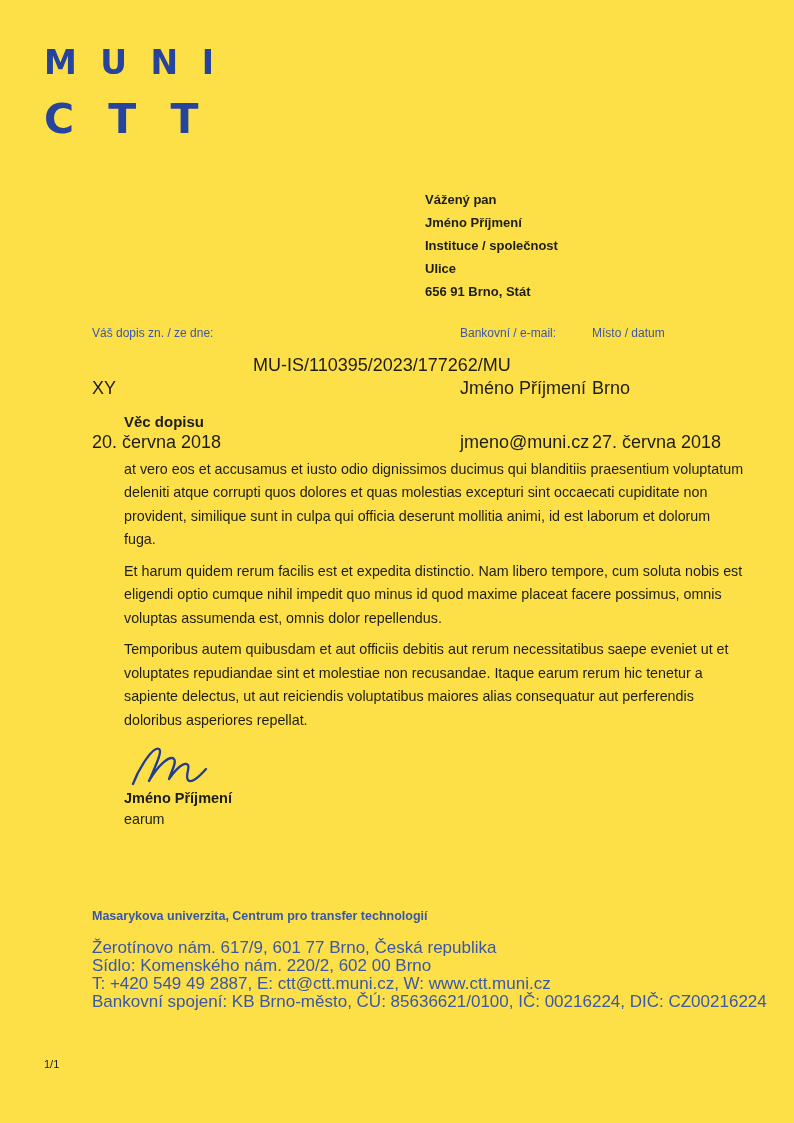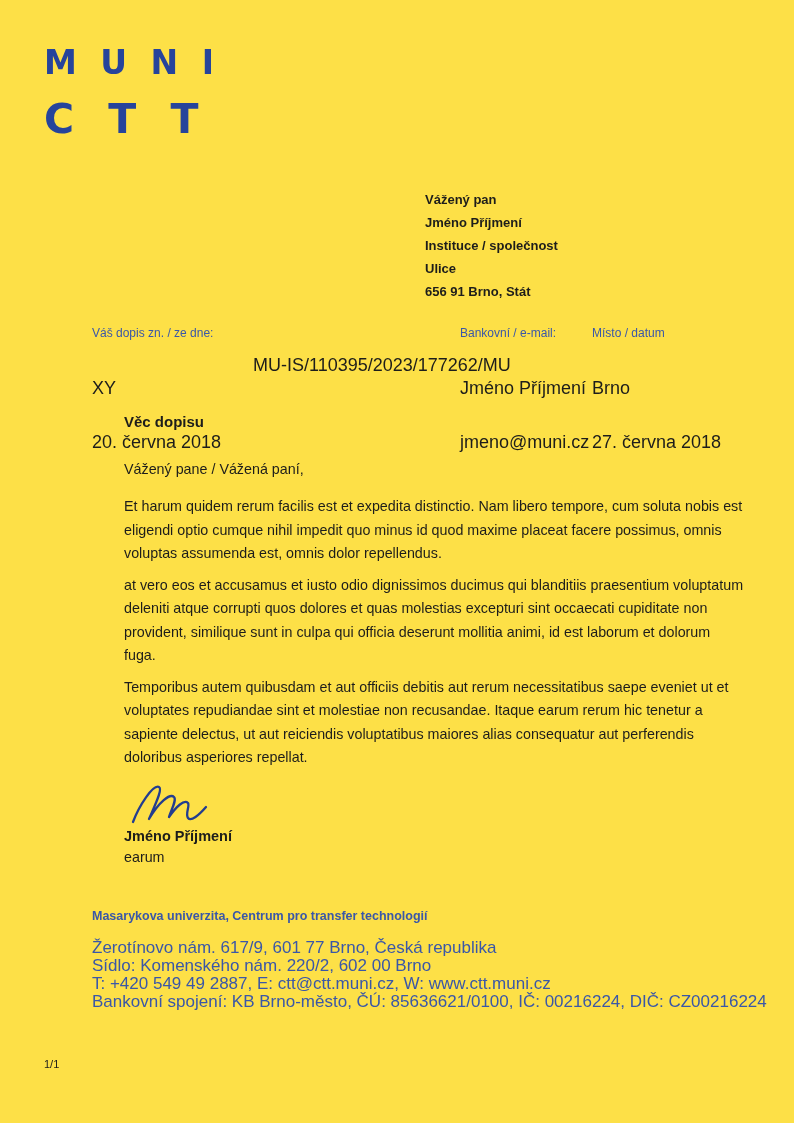--- a/index.html
+++ b/index.html
@@ -149,23 +149,22 @@
     </div>
     <div class="meta-col meta-col-4">
       <div class="meta-label">Místo / datum</div>
       <div class="meta-value">Brno</div>
       <div class="meta-value">27. června 2018</div>
     </div>
   </div>
 
   <div class="letter-body">
     <div class="subject">Věc dopisu</div>
-    <p class="salutation">Vážený pane / Vážená paní,</p>
+    <p class="par">at vero eos et accusamus et iusto odio dignissimos ducimus qui blanditiis praesentium voluptatum deleniti atque corrupti quos dolores et quas molestias excepturi sint occaecati cupiditate non provident, similique sunt in culpa qui officia deserunt mollitia animi, id est laborum et dolorum fuga.</p>
     <p class="par">Et harum quidem rerum facilis est et expedita distinctio. Nam libero tempore, cum soluta nobis est eligendi optio cumque nihil impedit quo minus id quod maxime placeat facere possimus, omnis voluptas assumenda est, omnis dolor repellendus.</p>
-    <p class="par">at vero eos et accusamus et iusto odio dignissimos ducimus qui blanditiis praesentium voluptatum deleniti atque corrupti quos dolores et quas molestias excepturi sint occaecati cupiditate non provident, similique sunt in culpa qui officia deserunt mollitia animi, id est laborum et dolorum fuga.</p>
     <p class="par">Temporibus autem quibusdam et aut officiis debitis aut rerum necessitatibus saepe eveniet ut et voluptates repudiandae sint et molestiae non recusandae. Itaque earum rerum hic tenetur a sapiente delectus, ut aut reiciendis voluptatibus maiores alias consequatur aut perferendis doloribus asperiores repellat.</p>
 
     <div class="signature">
       <svg width="96" height="48" viewBox="0 0 96 48">
         <path d="M7,44 C13,28 27,6 33,9 C37,11 29,27 23,41 C33,24 44,15 48,19 C51,22 45,32 43,39 C50,29 58,21 62,25 C64,28 59,36 62,40 C65,44 73,37 80,29" fill="none" stroke="#233d8f" stroke-width="2.3" stroke-linecap="round" stroke-linejoin="round"></path>
       </svg>
     </div>
 
     <div class="signer-name">Jméno Příjmení</div>
     <div class="signer-role">earum</div>

